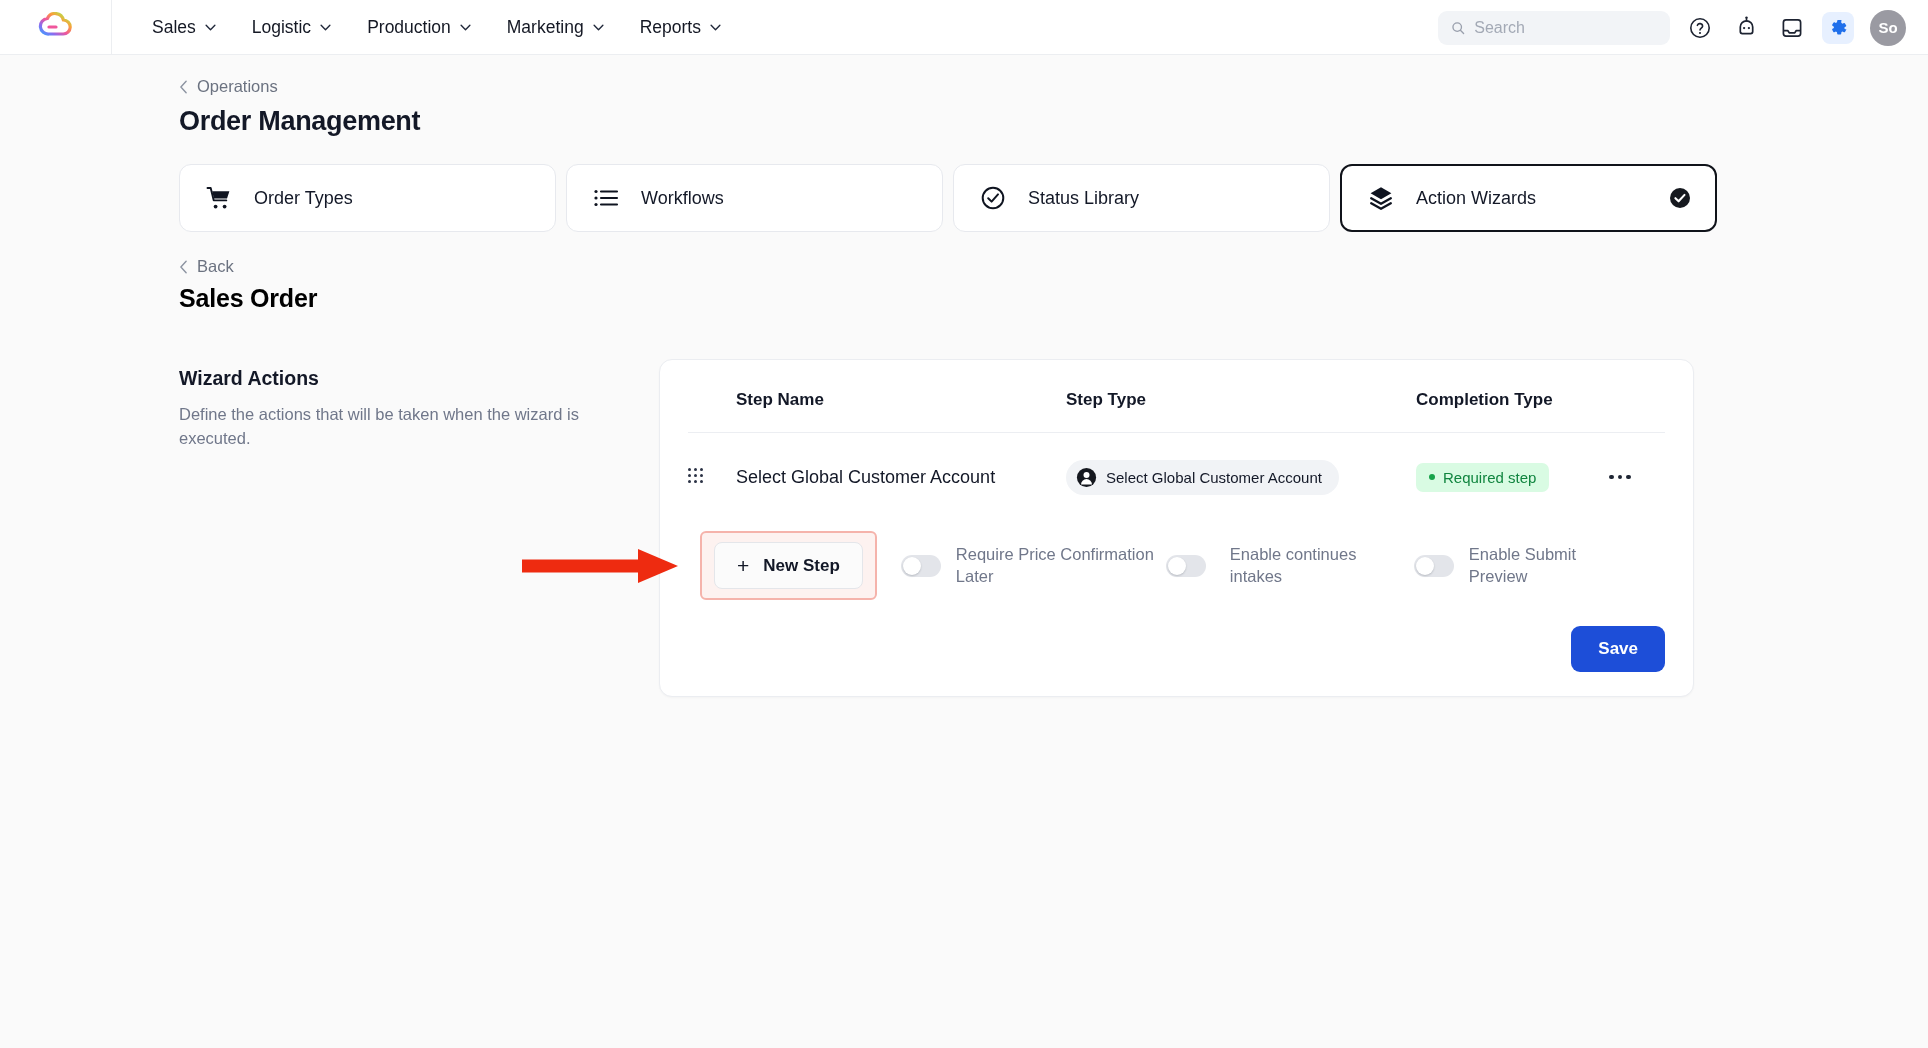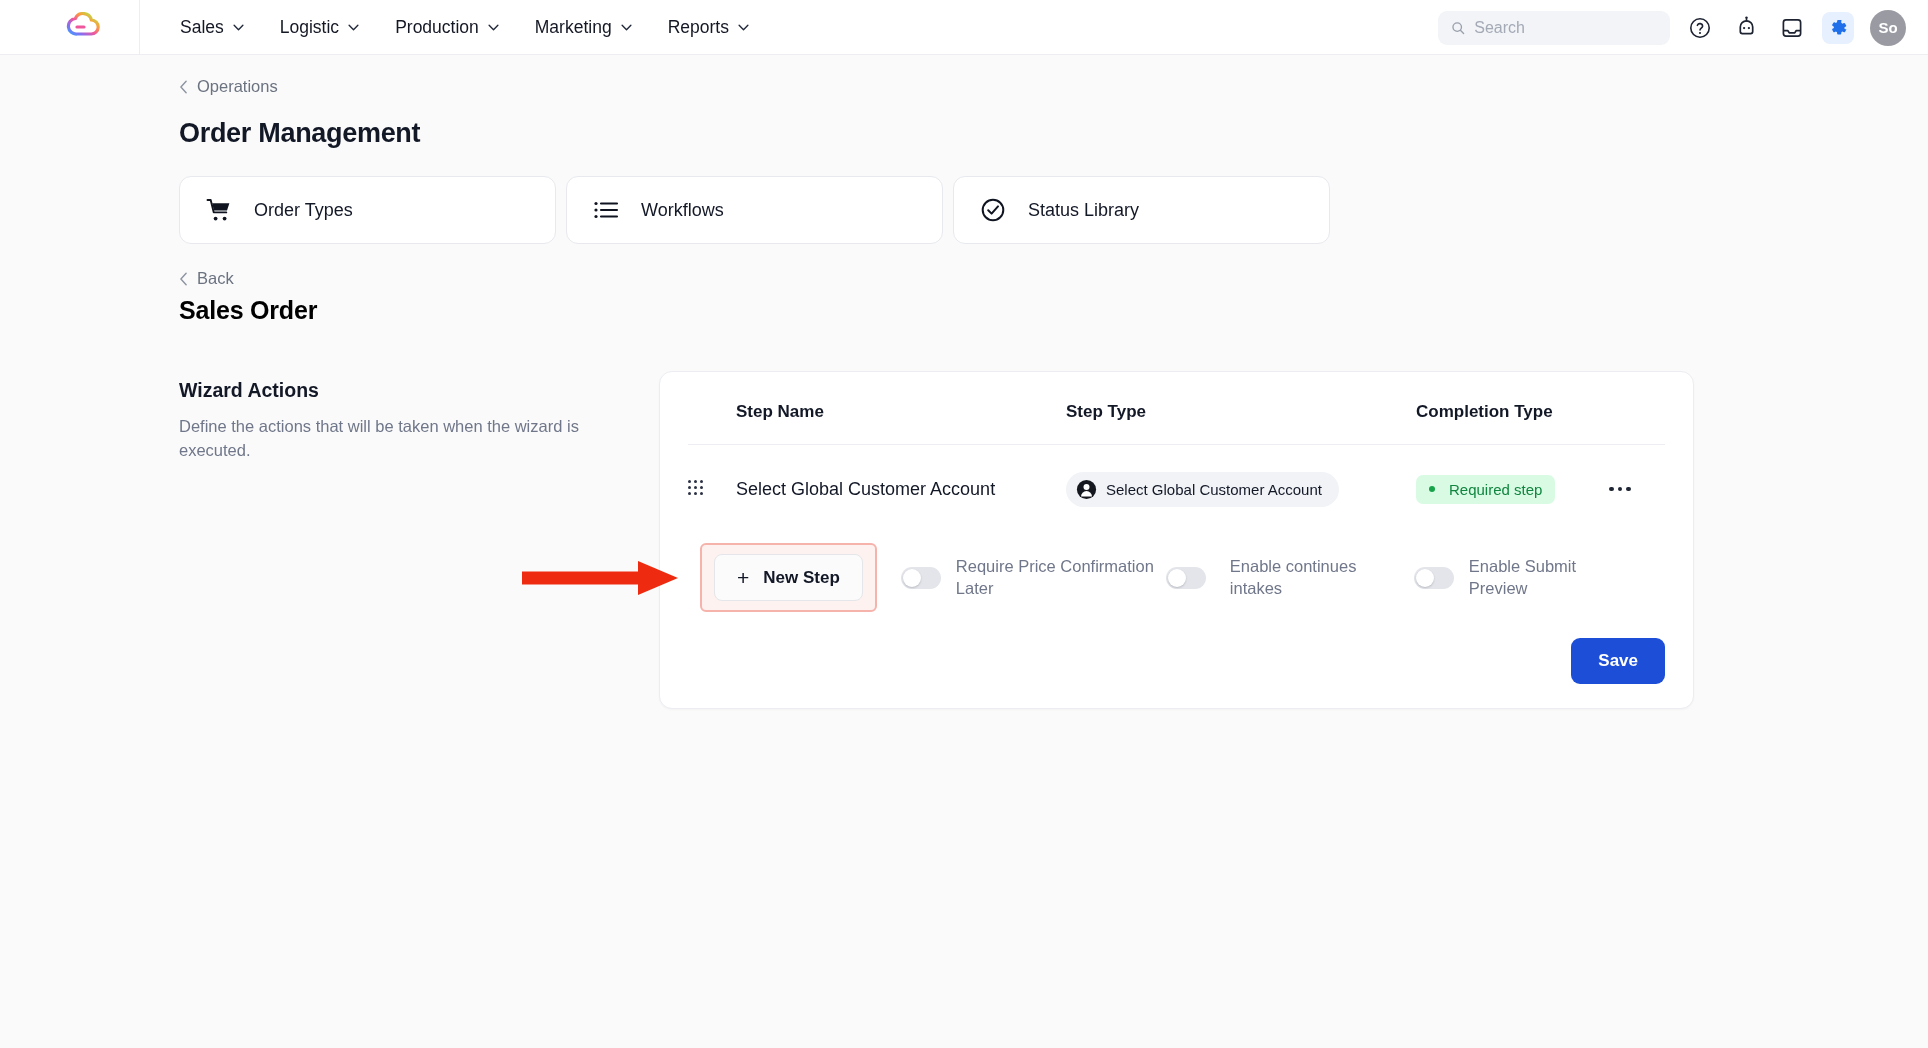--- a/index.html
+++ b/index.html
@@ -12,21 +12,20 @@
   }
 
   
   .topbar {
     height: 55px;
     background: #ffffff;
     border-bottom: 1px solid #eceef1;
     display: flex;
     align-items: center;
     position: relative;
-    padding-left: 28px;
   }
   .logo-slot {
     width: 112px;
     height: 55px;
     display: flex; align-items: center; justify-content: center;
     border-right: 1px solid #eceef1;
   }
   .logo-cloud { width: 40px; height: 30px; display:block; }
 
   .nav-items { display: flex; align-items: center; padding-left: 26px; gap: 8px; }
@@ -85,21 +84,21 @@
     display: flex; align-items: center; gap: 9px;
     color: #6b7280; font-size: 16.5px;
     cursor: pointer; width: max-content;
   }
   .bc-chev { width: 9px; height: 14px; display:block; }
 
   .page-title {
     font-size: 27px; font-weight: 700;
     letter-spacing: -0.3px;
     color: #131827;
-    margin-top: 22px;
+    margin-top: 10px;
   }
 
   
   .tabs {
     display: flex; gap: 10px;
     margin-top: 27px;
   }
   .tab-card {
     width: 377px; height: 68px;
     background: #ffffff;
@@ -182,21 +181,21 @@
     display: inline-flex; align-items: center; gap: 9px;
     background: #f1f3f6;
     border-radius: 999px;
     padding: 7px 17px 7px 10px;
     font-size: 15px; color: #131827;
     white-space: nowrap;
   }
   .chip-avatar { width: 21px; height: 21px; display: block; flex: none; }
 
   .badge {
-    display: inline-flex; align-items: center; gap: 14px;
+    display: inline-flex; align-items: center; gap: 8px;
     background: #d9fbe3;
     color: #10853f;
     border-radius: 7px;
     padding: 6px 13px;
     font-size: 15px;
     white-space: nowrap;
   }
   .badge .dot { width: 6px; height: 6px; border-radius: 50%; background: #17a34a; display:block; }
 
   .dots-menu {
@@ -412,20 +411,32 @@
     </div>
 
     <div class="tab-card">
       <svg class="tab-icon" viewBox="0 0 26 26">
         <circle cx="13" cy="13" r="10.3" fill="none" stroke="#0f1420" stroke-width="2"></circle>
         <path d="M8.2 13.2 L11.6 16.6 L18 9.4" fill="none" stroke="#0f1420" stroke-width="2" stroke-linecap="round" stroke-linejoin="round"></path>
       </svg>
       <span class="tab-label">Status Library</span>
     </div>
 
+    <div class="tab-card selected">
+      <svg class="tab-icon" viewBox="0 0 26 26">
+        <path d="M13 2.2 L23.4 8.2 L13 14.2 L2.6 8.2 z" fill="#0f1420"></path>
+        <path d="M3.2 13.2 L13 18.8 L22.8 13.2" fill="none" stroke="#0f1420" stroke-width="2.3" stroke-linejoin="round" stroke-linecap="round"></path>
+        <path d="M3.2 18.2 L13 23.8 L22.8 18.2" fill="none" stroke="#0f1420" stroke-width="2.3" stroke-linejoin="round" stroke-linecap="round"></path>
+      </svg>
+      <span class="tab-label">Action Wizards</span>
+      <svg class="tab-check" viewBox="0 0 22 22">
+        <circle cx="11" cy="11" r="10" fill="#16191f"></circle>
+        <path d="M6.4 11.2 L9.6 14.3 L15.5 7.9" fill="none" stroke="#ffffff" stroke-width="2.1" stroke-linecap="round" stroke-linejoin="round"></path>
+      </svg>
+    </div>
   </div>
 
   <div class="sub-head">
     <div class="breadcrumb">
       <svg class="bc-chev" viewBox="0 0 10 16">
         <path d="M8 1.5 L2 8 L8 14.5" fill="none" stroke="#8c93a1" stroke-width="1.6" stroke-linecap="round" stroke-linejoin="round"></path>
       </svg>
       <span>Back</span>
     </div>
     <div class="sub-title">Sales Order</div>

